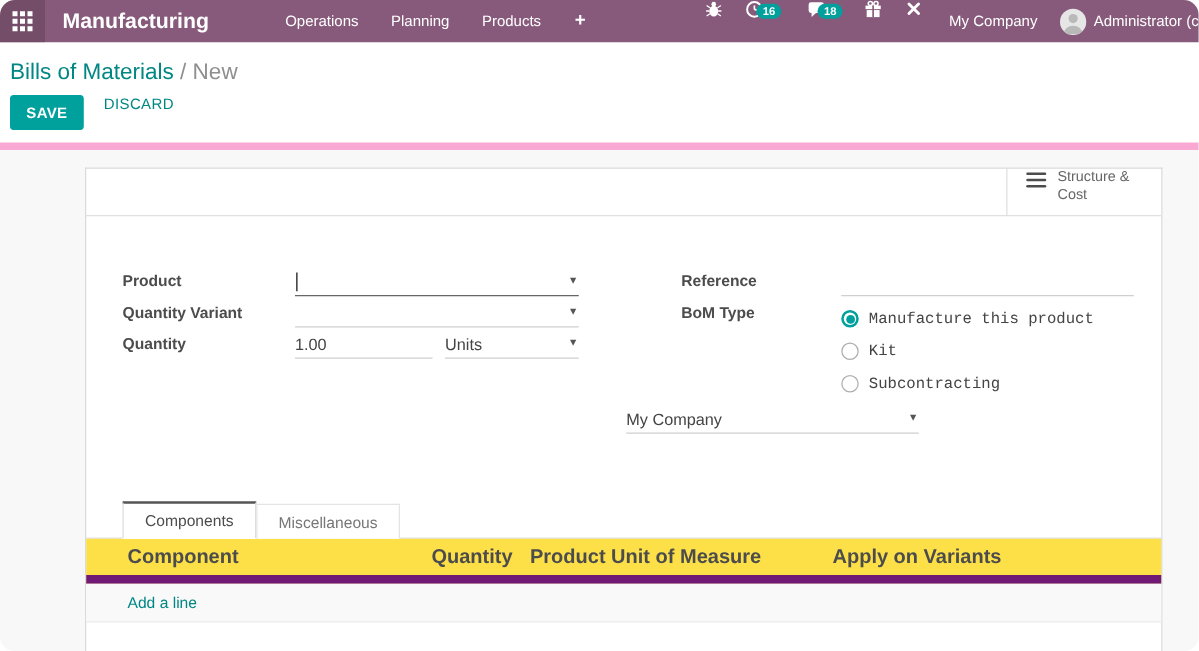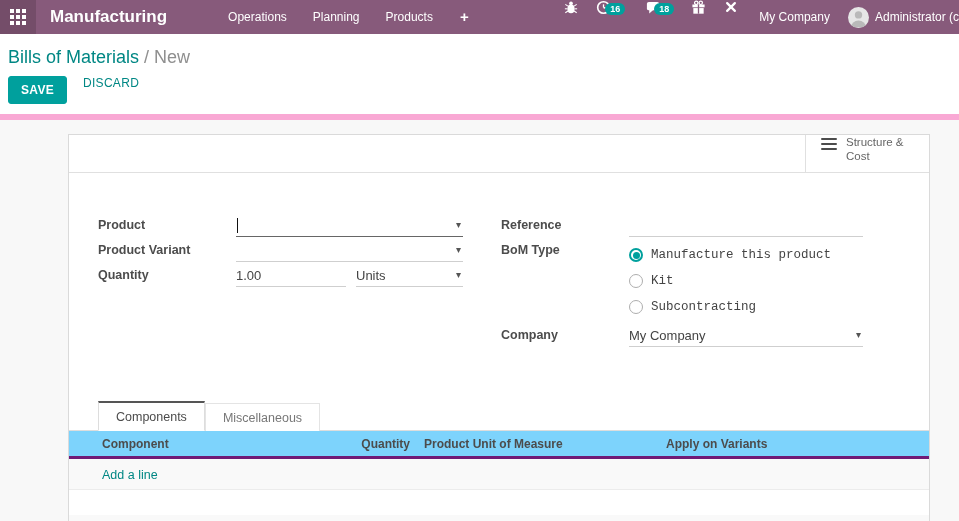--- a/index.html
+++ b/index.html
@@ -1,18 +1,18 @@
 <!DOCTYPE html>
 <html><head>
 <meta charset="utf-8">
 <style>
   * { margin:0; padding:0; box-sizing:border-box; }
   html,body { width:959px; height:521px; overflow:hidden; background:#fff;
               font-family:"Liberation Sans", sans-serif; color:#4c4c4c; }
-  .screen { width:959px; height:521px; overflow:hidden; position:relative; }
+  .screen { width:959px; height:521px; overflow:hidden; position:relative;border-radius:12px; }
 
   
   .navbar { height:34px; background:#875a7b; display:flex; align-items:center; color:#fff; }
   .apps-btn { width:36px; height:34px; background:rgba(0,0,0,.14); display:flex;
               align-items:center; justify-content:center; cursor:pointer; flex:0 0 auto; }
   .grid-ico { display:grid; grid-template-columns:repeat(3,4px); grid-template-rows:repeat(3,4px); gap:2px; }
   .grid-ico i { background:#fff; }
   .app-title { font-size:17px; font-weight:bold; margin:0 12px 0 14px; white-space:nowrap; cursor:pointer; }
   .top-menu { display:flex; align-items:center; font-size:12px; height:34px; margin-left:36px; }
   .top-menu .mi { padding:0 13px; line-height:34px; cursor:pointer; white-space:nowrap; }
@@ -50,21 +50,21 @@
   .bars-ico { width:16px; margin-right:9px; flex:0 0 auto; }
   .bars-ico i { display:block; height:2.5px; background:#4c4c4c; margin:2.5px 0; border-radius:1px; }
   .structure-label { width:64px; }
 
   
   .form-body { display:flex; height:200px; padding:42px 0 0 29px; }
   .fcol-left { width:403px; flex:0 0 auto; }
   .fcol-right { flex:1 1 auto; padding-right:68px; }
   .frow { display:flex; margin-bottom:3px; min-height:22px; }
   .flabel { width:138px; flex:0 0 auto; font-size:12.5px; font-weight:bold; color:#4c4c4c; padding-top:3px; }
-  .fcol-right .flabel { width:128px; }
+  .fcol-right .flabel { width:128px;margin-left:44px; }
   .fwidget { position:relative; height:22px; border-bottom:1px solid #cfcfcf; font-size:13px;
              color:#444; display:flex; align-items:center; cursor:text; }
   .fwidget.focused { border-bottom-color:#666; }
   .fwidget .caret { position:absolute; right:2px; top:4px; font-size:10px; color:#555; line-height:12px; cursor:pointer; }
   .text-cursor { width:1px; height:15px; background:#111; display:inline-block; margin-left:1px; }
   .w-product, .w-variant { width:227px; }
   .qty-wrap { display:flex; }
   .w-qty { width:110px; margin-right:10px; }
   .w-qty input { border:none; outline:none; width:100%; font-size:13px; color:#444; background:transparent;
                  font-family:"Liberation Sans", sans-serif; }
@@ -80,22 +80,22 @@
   .radio-label { margin-left:8px; font-size:12.5px; color:#444; }
   .company-row { margin-top:5px; }
 
   
   .notebook { display:flex; align-items:flex-end; padding-left:29px; border-bottom:1px solid #ddd; margin-top:28px; }
   .tab { font-size:12.5px; padding:7px 17px 6px; cursor:pointer; margin-bottom:-1px; background:#fff; }
   .tab.active { color:#4c4c4c; border:1px solid #ddd; border-bottom:1px solid #fff; border-top:2px solid #555; }
   .tab.inactive { color:#777; border:1px solid #e4e4e4; border-bottom:none; }
 
   
-  .list-header { display:grid; grid-template-columns:250px 91px 242px 1fr; font-size:12px; font-weight:bold;
-                 color:#4c4c4c; padding:6px 0 5px; border-bottom:3px solid #701a75; background:#7dd3fc; }
+  .list-header { display:grid; grid-template-columns:250px 91px 242px 1fr; font-size:16px; font-weight:bold;
+                 color:#4c4c4c; padding:6px 0 5px; border-bottom:7px solid #701a75; background:#fde047; }
   .lh-c1 { padding-left:33px; cursor:pointer; }
   .lh-c2 { text-align:right; cursor:pointer; }
   .lh-c3, .lh-c4 { padding-left:14px; cursor:pointer; }
   .add-line-row { background:#f9f9f9; border-bottom:1px solid #ececec; padding:6px 0 6px 33px; }
   .add-line-link { color:#008784; font-size:12.5px; cursor:pointer; }
   .empty-row { height:25px; }
   .empty-row.odd { background:#f9f9f9; }
 </style>
 </head>
 <body>
@@ -215,21 +215,21 @@
         <div class="fcol-left">
           <div class="frow">
             <span class="flabel">Product</span>
             <div class="fwidget w-product focused">
               <span class="text-cursor"></span>
               <span></span>
               <span class="caret">▾</span>
             </div>
           </div>
           <div class="frow">
-            <span class="flabel">Product Variant</span>
+            <span class="flabel">Quantity Variant</span>
             <div class="fwidget w-variant">
               <span></span>
               <span class="caret">▾</span>
             </div>
           </div>
           <div class="frow">
             <span class="flabel">Quantity</span>
             <div class="qty-wrap">
               <div class="fwidget w-qty">
                 <input type="text" value="1.00" style="">
@@ -260,21 +260,20 @@
                 <span class="radio"></span>
                 <span class="radio-label">Kit</span>
               </div>
               <div class="radio-row">
                 <span class="radio"></span>
                 <span class="radio-label">Subcontracting</span>
               </div>
             </div>
           </div>
           <div class="frow company-row">
-            <span class="flabel">Company</span>
             <div class="fwidget w-right">
               <span>My Company</span>
               <span class="caret">▾</span>
             </div>
           </div>
         </div>
       </div>
 
       <div class="notebook">
         <div class="tab active">Components</div>

